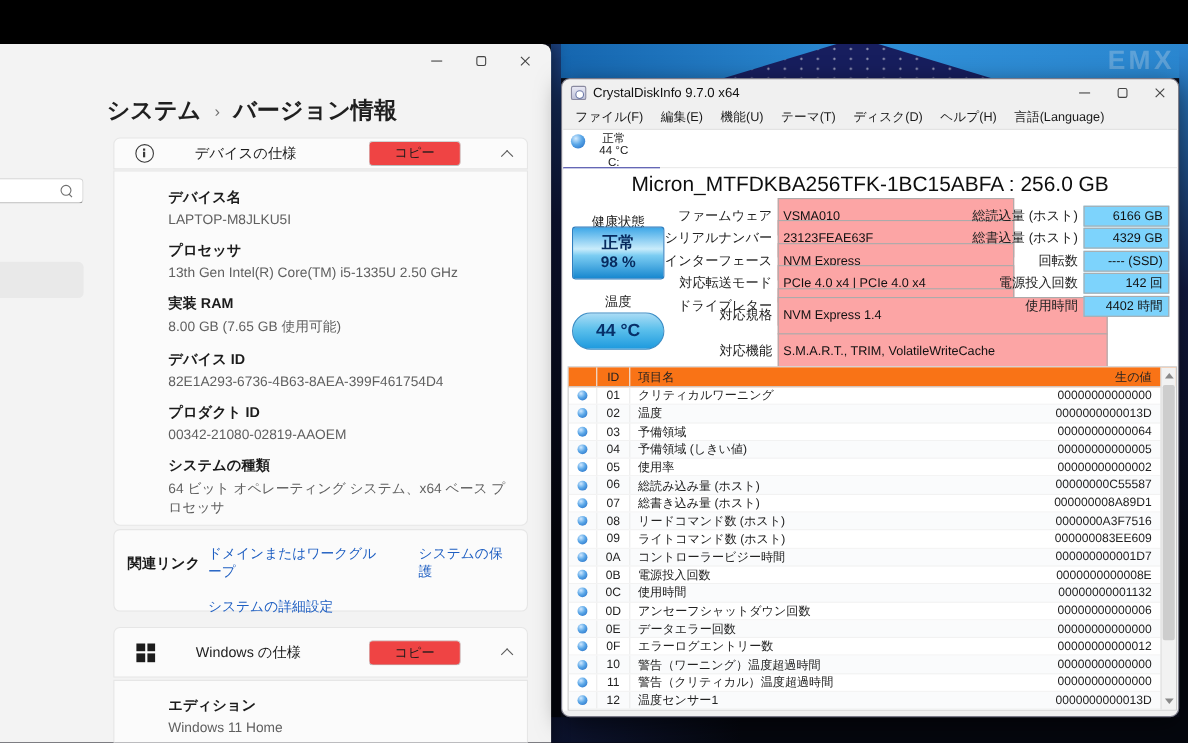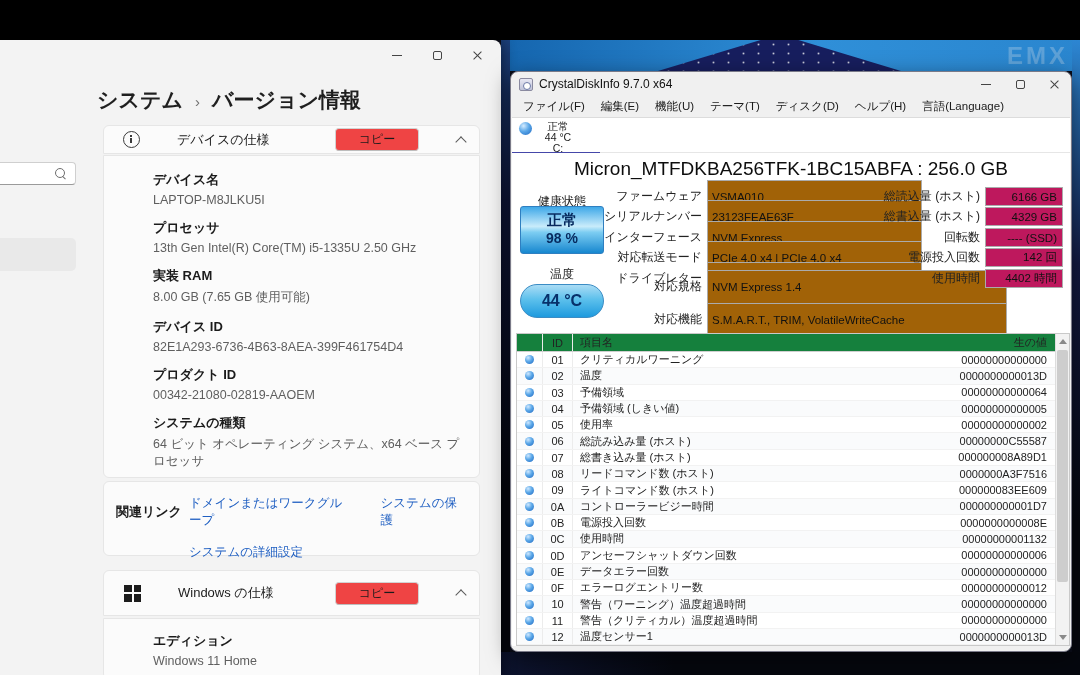--- a/index.html
+++ b/index.html
@@ -115,36 +115,36 @@
     border:1px solid #2f7fc0; border-radius:3px; text-align:center; color:#072a5e;
     background:linear-gradient(180deg,#3fa8e8 0%,#c9ecfb 42%,#7ccdf2 55%,#1787cf 100%); }
   .c-health-status { font-size:15px; font-weight:bold; margin-top:4px; }
   .c-health-pct { font-size:14px; font-weight:bold; }
   .c-temp-pill { position:absolute; left:8px; top:131px; width:84px; height:34px; border-radius:17px;
     border:1px solid #3b8cc4; text-align:center; line-height:32px; font-size:16px; font-weight:bold;
     color:#07306a; background:linear-gradient(180deg,#aadcf5 0%,#5cc0ec 45%,#1e9ade 100%); }
   .mrow,.rrow { position:absolute; height:19px; display:flex; align-items:center; }
   .mrow { left:0; } .rrow { left:280px; }
   .m-label { width:195px; text-align:right; font-size:12px; color:#222; padding-right:5px; }
-  .m-box { width:215px; height:19px; border:1px solid #ababab; background:#a16207;
+  .m-box { width:215px; height:19px; border:1px solid #ababab; background:#fca5a5;
     font-size:11.5px; color:#111; padding:16px 4px; display:flex; align-items:center; }
   .mrow:nth-of-type(6) .m-box,.mrow:nth-of-type(7) .m-box { width:300px; }
   .mrow:nth-of-type(1){top:34px;} .mrow:nth-of-type(2){top:54px;} .mrow:nth-of-type(3){top:75px;}
   .mrow:nth-of-type(4){top:95px;} .mrow:nth-of-type(5){top:116px;} .mrow:nth-of-type(6){top:124px;}
   .mrow:nth-of-type(7){top:157px;}
   .r-label { width:193px; text-align:right; font-size:12px; color:#222; padding-right:5px; }
-  .r-box { width:78px; height:19px; border:1px solid #ababab; background:#be185d;
+  .r-box { width:78px; height:19px; border:1px solid #ababab; background:#7dd3fc;
     font-size:11.5px; color:#111; padding:0 5px; display:flex; align-items:center; justify-content:flex-end; }
   .rrow:nth-of-type(1){top:34px;} .rrow:nth-of-type(2){top:54px;} .rrow:nth-of-type(3){top:75px;}
   .rrow:nth-of-type(4){top:95px;} .rrow:nth-of-type(5){top:116px;}
 
   .c-table { position:absolute; left:4px; top:180px; width:554px; height:313px;
     border:1px solid #c9c9c9; background:#fff; }
   .t-head { display:flex; align-items:center; height:18px; border-bottom:1px solid #cfcfcf;
-    font-size:11px; color:#222; background:#15803d; padding-right:14px; }
+    font-size:11px; color:#222; background:#f97316; padding-right:14px; }
   .t-rows { height:294px; overflow:hidden; padding-right:14px; }
   .t-row { display:flex; align-items:center; height:16.3px; font-size:11px; color:#222;
     border-bottom:1px solid #f2f2f2; }
   .t-row:nth-of-type(even){ background:#fafbfc; }
   .cell-dot { width:26px; flex:none; display:flex; justify-content:center; border-right:1px solid #ececec; align-self:stretch; align-items:center; }
   .dot { width:9px; height:9px; border-radius:50%;
     background:radial-gradient(circle at 35% 30%, #cfe8ff 0%, #5aa7e8 45%, #1e66c0 100%); }
   .cell-id { width:30px; flex:none; text-align:center; border-right:1px solid #ececec; align-self:stretch; line-height:16.3px; }
   .t-head .cell-id { line-height:18px; }
   .cell-name { flex:1; padding-left:7px; }

